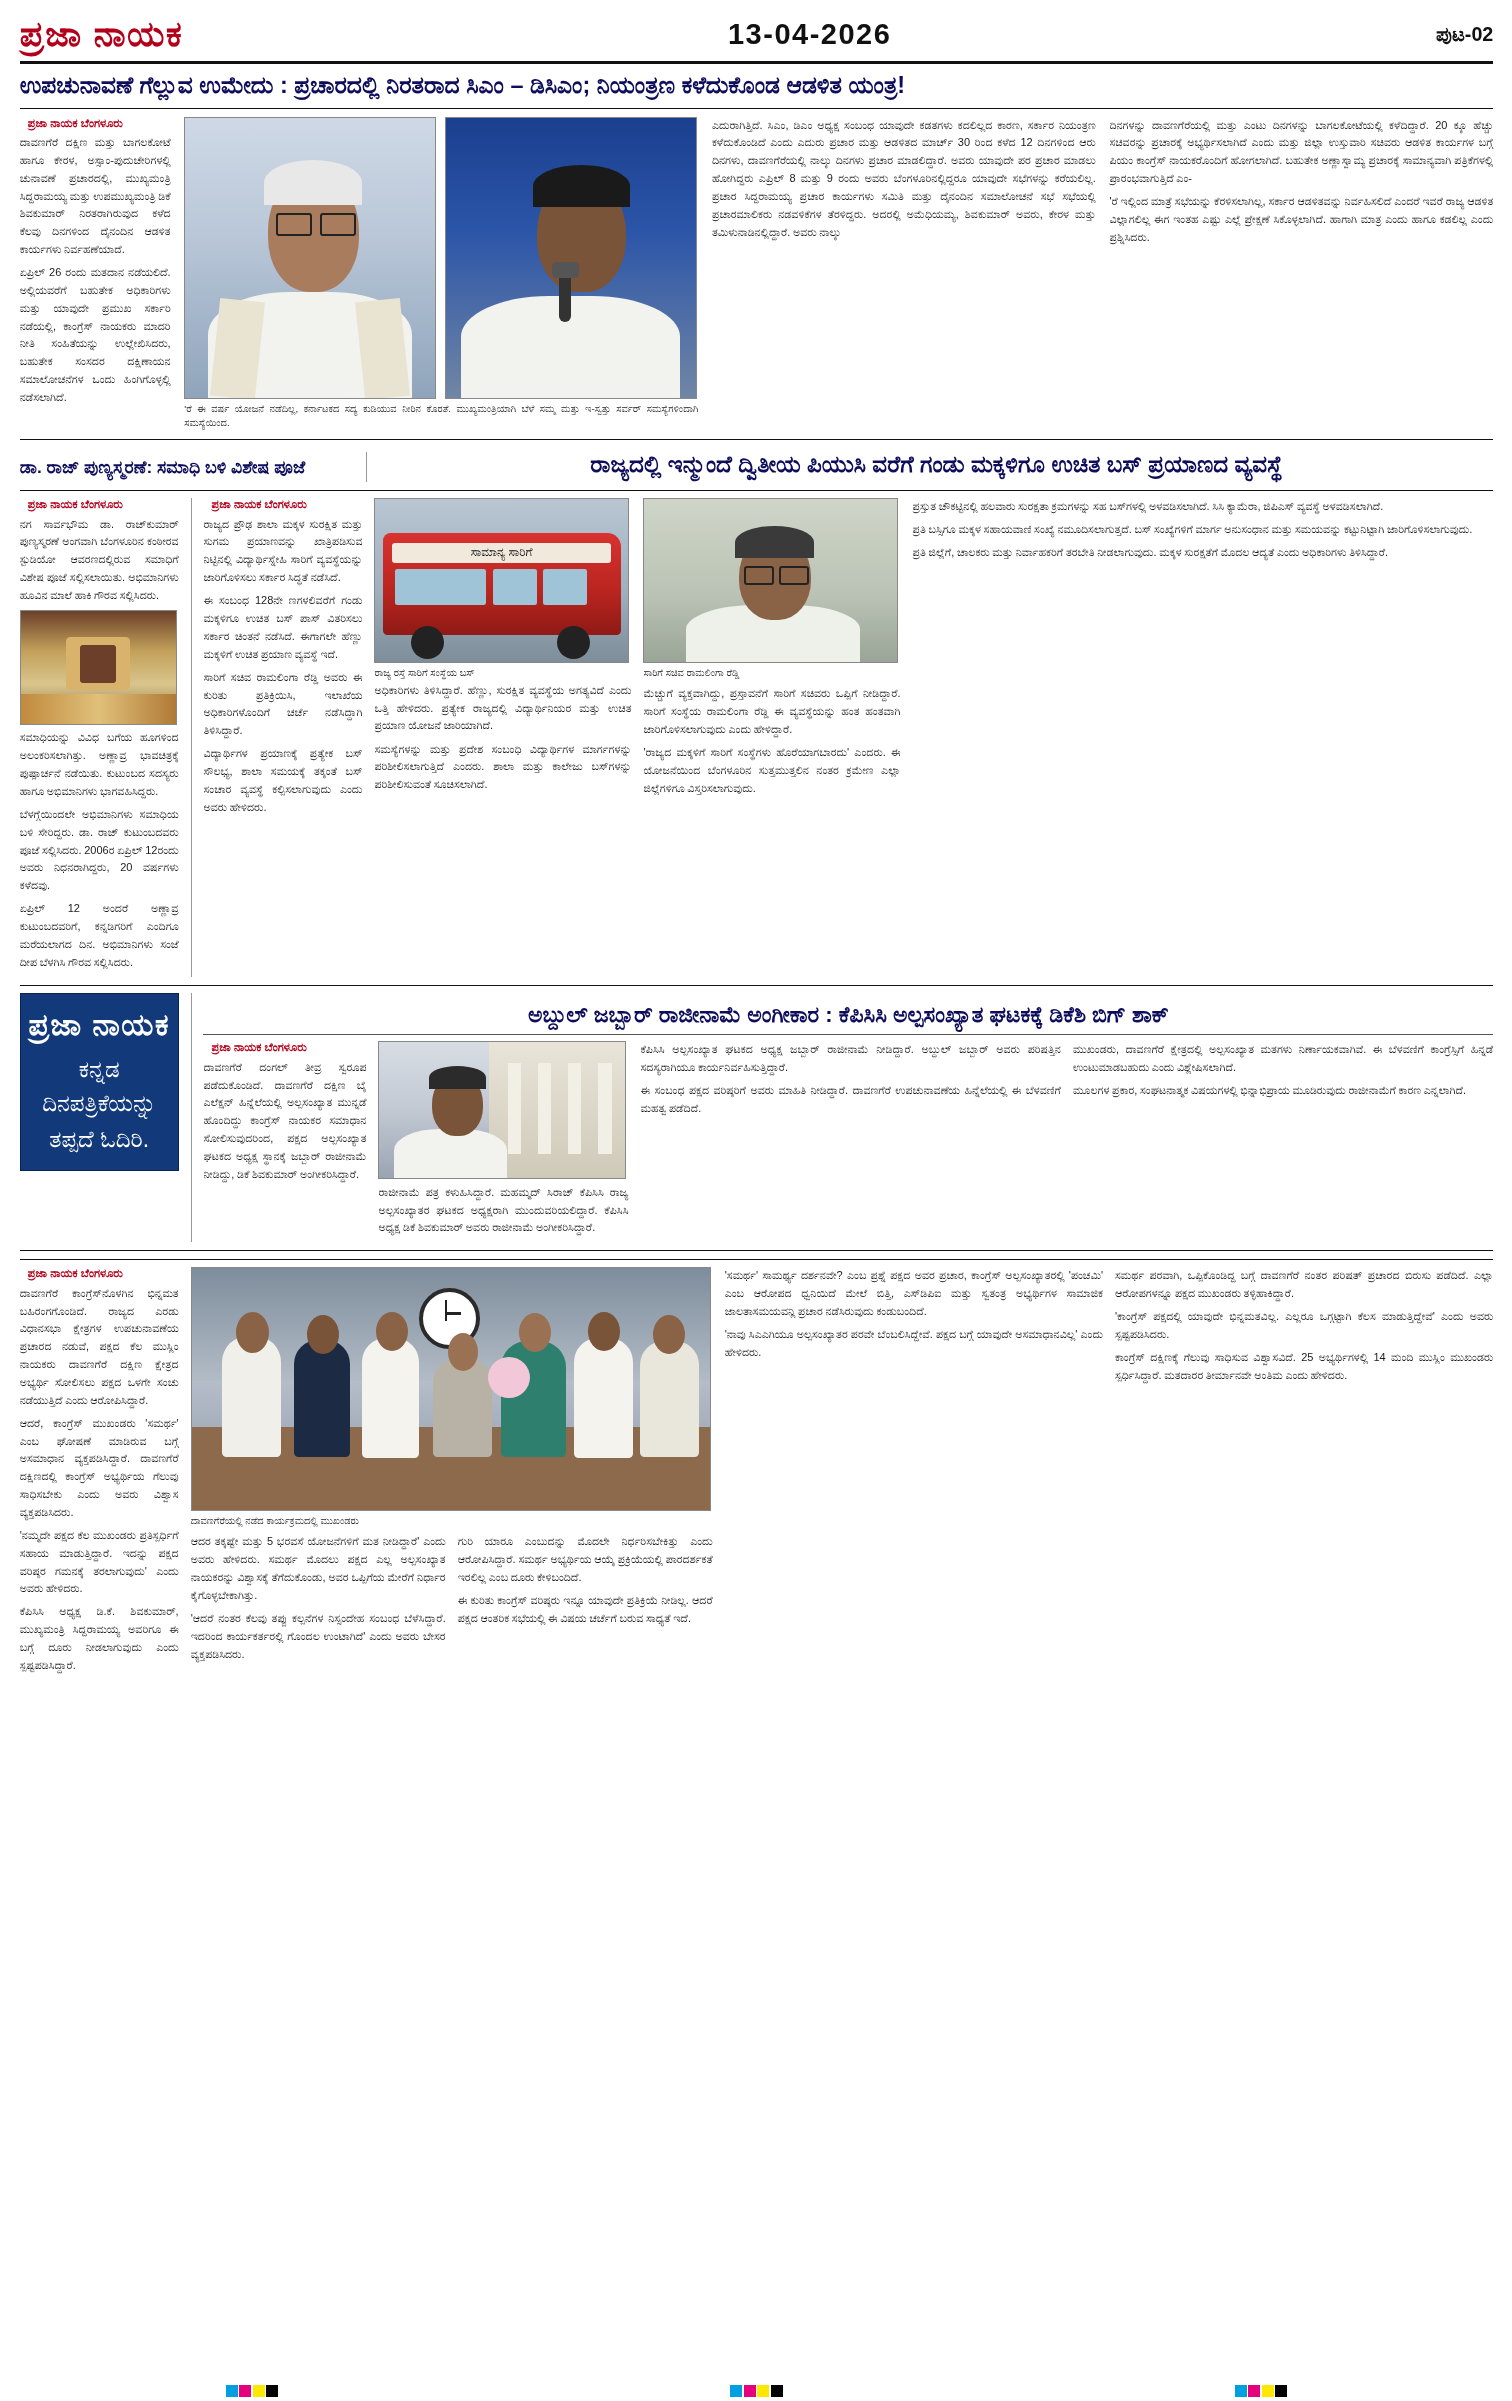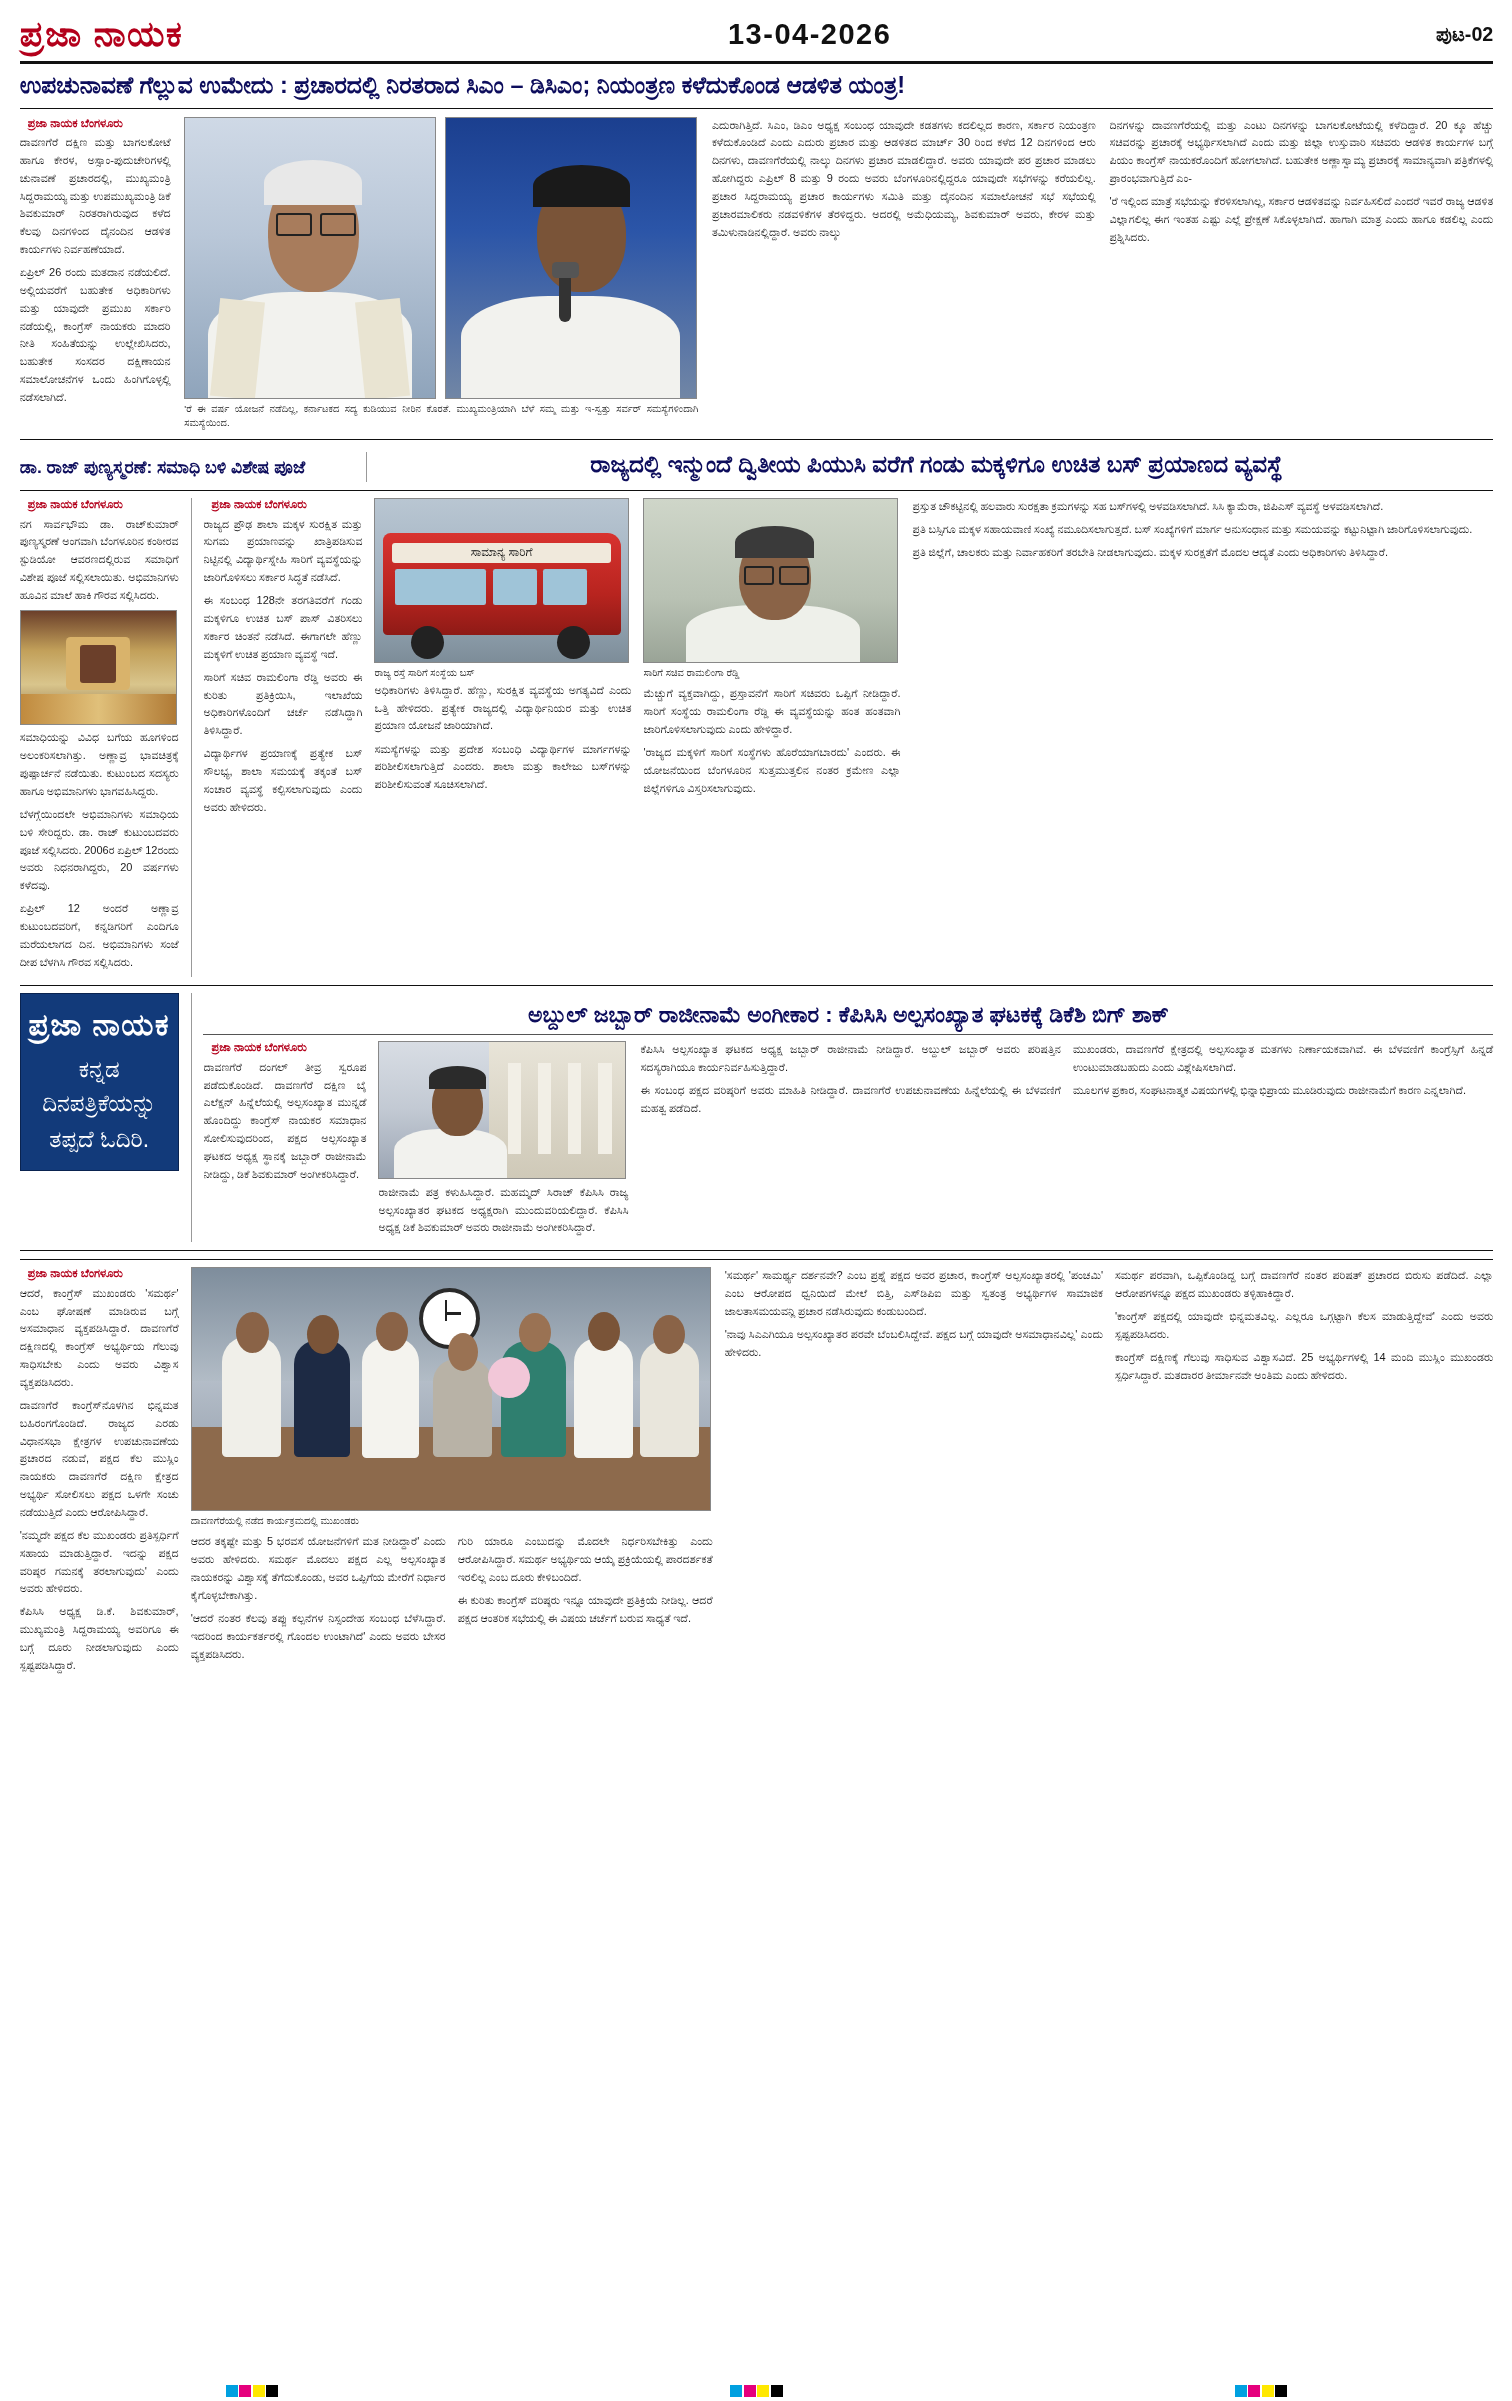--- a/index.html
+++ b/index.html
@@ -151,21 +151,21 @@
           <p>ಏಪ್ರಿಲ್ 12 ಅಂದರೆ ಅಣ್ಣಾವ್ರ ಕುಟುಂಬದವರಿಗೆ, ಕನ್ನಡಿಗರಿಗೆ ಎಂದಿಗೂ ಮರೆಯಲಾಗದ ದಿನ. ಅಭಿಮಾನಿಗಳು ಸಂಜೆ ದೀಪ ಬೆಳಗಿಸಿ ಗೌರವ ಸಲ್ಲಿಸಿದರು.</p>
         </div>
       </div>
 
       <div class="divider-v"></div>
 
       <div style="width:159px;">
         <div class="byline">ಪ್ರಜಾ ನಾಯಕ ಬೆಂಗಳೂರು</div>
         <div class="col-text">
           <p>ರಾಜ್ಯದ ಪ್ರೌಢ ಶಾಲಾ ಮಕ್ಕಳ ಸುರಕ್ಷಿತ ಮತ್ತು ಸುಗಮ ಪ್ರಯಾಣವನ್ನು ಖಾತ್ರಿಪಡಿಸುವ ನಿಟ್ಟಿನಲ್ಲಿ ವಿದ್ಯಾರ್ಥಿಸ್ನೇಹಿ ಸಾರಿಗೆ ವ್ಯವಸ್ಥೆಯನ್ನು ಜಾರಿಗೊಳಿಸಲು ಸರ್ಕಾರ ಸಿದ್ಧತೆ ನಡೆಸಿದೆ.</p>
-          <p>ಈ ಸಂಬಂಧ 128ನೇ ತರಗತಿವರೆಗೆ ಗಂಡು ಮಕ್ಕಳಿಗೂ ಉಚಿತ ಬಸ್ ಪಾಸ್ ವಿತರಿಸಲು ಸರ್ಕಾರ ಚಿಂತನೆ ನಡೆಸಿದೆ. ಈಗಾಗಲೇ ಹೆಣ್ಣು ಮಕ್ಕಳಿಗೆ ಉಚಿತ ಪ್ರಯಾಣ ವ್ಯವಸ್ಥೆ ಇದೆ.</p>
+          <p>ಈ ಸಂಬಂಧ 128ನೇ ಣಗಳಲಿವರೆಗೆ ಗಂಡು ಮಕ್ಕಳಿಗೂ ಉಚಿತ ಬಸ್ ಪಾಸ್ ವಿತರಿಸಲು ಸರ್ಕಾರ ಚಿಂತನೆ ನಡೆಸಿದೆ. ಈಗಾಗಲೇ ಹೆಣ್ಣು ಮಕ್ಕಳಿಗೆ ಉಚಿತ ಪ್ರಯಾಣ ವ್ಯವಸ್ಥೆ ಇದೆ.</p>
           <p>ಸಾರಿಗೆ ಸಚಿವ ರಾಮಲಿಂಗಾ ರೆಡ್ಡಿ ಅವರು ಈ ಕುರಿತು ಪ್ರತಿಕ್ರಿಯಿಸಿ, ಇಲಾಖೆಯ ಅಧಿಕಾರಿಗಳೊಂದಿಗೆ ಚರ್ಚೆ ನಡೆಸಿದ್ದಾಗಿ ತಿಳಿಸಿದ್ದಾರೆ.</p>
           <p>ವಿದ್ಯಾರ್ಥಿಗಳ ಪ್ರಯಾಣಕ್ಕೆ ಪ್ರತ್ಯೇಕ ಬಸ್ ಸೌಲಭ್ಯ, ಶಾಲಾ ಸಮಯಕ್ಕೆ ತಕ್ಕಂತೆ ಬಸ್ ಸಂಚಾರ ವ್ಯವಸ್ಥೆ ಕಲ್ಪಿಸಲಾಗುವುದು ಎಂದು ಅವರು ಹೇಳಿದರು.</p>
         </div>
       </div>
 
       <div style="width:257px;">
         <div class="photo ph-bus" style="width:253px;height:163px;">
           <div style="position:absolute;left:7.6px;top:34px;width:238px;height:102px;background:linear-gradient(180deg,#d8332f 0%,#b8241f 60%,#8e1a16 100%);border-radius:7.6px 13.6px 4.5px 4.5px;"></div>
           <div style="position:absolute;left:16.6px;top:44px;width:219px;height:19.7px;background:#f0e9dc;border-radius:3px;font-size:12px;color:#111;text-align:center;line-height:19.7px;">ಸಾಮಾನ್ಯ ಸಾರಿಗೆ</div>
           <div style="position:absolute;left:19.7px;top:70px;width:91px;height:36px;background:#9fc4d8;border-radius:2.3px;"></div>
@@ -265,22 +265,22 @@
 
   <div class="rule"></div>
 
   <div class="sec">
     <div class="rule"></div>
 
     <div class="cols" style="gap:12px;">
       <div style="width:159px;">
         <div class="byline">ಪ್ರಜಾ ನಾಯಕ ಬೆಂಗಳೂರು</div>
         <div class="col-text">
+          <p>ದಾವಣಗೆರೆ ಕಾಂಗ್ರೆಸ್‌ನೊಳಗಿನ ಭಿನ್ನಮತ ಬಹಿರಂಗಗೊಂಡಿದೆ. ರಾಜ್ಯದ ಎರಡು ವಿಧಾನಸಭಾ ಕ್ಷೇತ್ರಗಳ ಉಪಚುನಾವಣೆಯ ಪ್ರಚಾರದ ನಡುವೆ, ಪಕ್ಷದ ಕೆಲ ಮುಸ್ಲಿಂ ನಾಯಕರು ದಾವಣಗೆರೆ ದಕ್ಷಿಣ ಕ್ಷೇತ್ರದ ಅಭ್ಯರ್ಥಿ ಸೋಲಿಸಲು ಪಕ್ಷದ ಒಳಗೇ ಸಂಚು ನಡೆಯುತ್ತಿದೆ ಎಂದು ಆರೋಪಿಸಿದ್ದಾರೆ.</p>
           <p>ಆದರೆ, ಕಾಂಗ್ರೆಸ್ ಮುಖಂಡರು 'ಸಮರ್ಥ' ಎಂಬ ಘೋಷಣೆ ಮಾಡಿರುವ ಬಗ್ಗೆ ಅಸಮಾಧಾನ ವ್ಯಕ್ತಪಡಿಸಿದ್ದಾರೆ. ದಾವಣಗೆರೆ ದಕ್ಷಿಣದಲ್ಲಿ ಕಾಂಗ್ರೆಸ್ ಅಭ್ಯರ್ಥಿಯ ಗೆಲುವು ಸಾಧಿಸಬೇಕು ಎಂದು ಅವರು ವಿಶ್ವಾಸ ವ್ಯಕ್ತಪಡಿಸಿದರು.</p>
-          <p>ದಾವಣಗೆರೆ ಕಾಂಗ್ರೆಸ್‌ನೊಳಗಿನ ಭಿನ್ನಮತ ಬಹಿರಂಗಗೊಂಡಿದೆ. ರಾಜ್ಯದ ಎರಡು ವಿಧಾನಸಭಾ ಕ್ಷೇತ್ರಗಳ ಉಪಚುನಾವಣೆಯ ಪ್ರಚಾರದ ನಡುವೆ, ಪಕ್ಷದ ಕೆಲ ಮುಸ್ಲಿಂ ನಾಯಕರು ದಾವಣಗೆರೆ ದಕ್ಷಿಣ ಕ್ಷೇತ್ರದ ಅಭ್ಯರ್ಥಿ ಸೋಲಿಸಲು ಪಕ್ಷದ ಒಳಗೇ ಸಂಚು ನಡೆಯುತ್ತಿದೆ ಎಂದು ಆರೋಪಿಸಿದ್ದಾರೆ.</p>
           <p>'ನಮ್ಮದೇ ಪಕ್ಷದ ಕೆಲ ಮುಖಂಡರು ಪ್ರತಿಸ್ಪರ್ಧಿಗೆ ಸಹಾಯ ಮಾಡುತ್ತಿದ್ದಾರೆ. ಇದನ್ನು ಪಕ್ಷದ ವರಿಷ್ಠರ ಗಮನಕ್ಕೆ ತರಲಾಗುವುದು' ಎಂದು ಅವರು ಹೇಳಿದರು.</p>
           <p>ಕೆಪಿಸಿಸಿ ಅಧ್ಯಕ್ಷ ಡಿ.ಕೆ. ಶಿವಕುಮಾರ್, ಮುಖ್ಯಮಂತ್ರಿ ಸಿದ್ದರಾಮಯ್ಯ ಅವರಿಗೂ ಈ ಬಗ್ಗೆ ದೂರು ನೀಡಲಾಗುವುದು ಎಂದು ಸ್ಪಷ್ಟಪಡಿಸಿದ್ದಾರೆ.</p>
         </div>
       </div>
 
       <div style="width:522px;">
         <div class="photo ph-group" style="width:518px;height:242px;">
           <div style="position:absolute;left:0;top:0;width:518px;height:113px;background:linear-gradient(180deg,#7e8d9c,#b2bcc6);"></div>
           <div style="position:absolute;left:227px;top:19.7px;width:53px;height:53px;border:4.5px solid #2a2a2a;border-radius:50%;background:#fff;"></div>
           <div style="position:absolute;left:253px;top:32px;width:2.3px;height:21px;background:#222;"></div>

